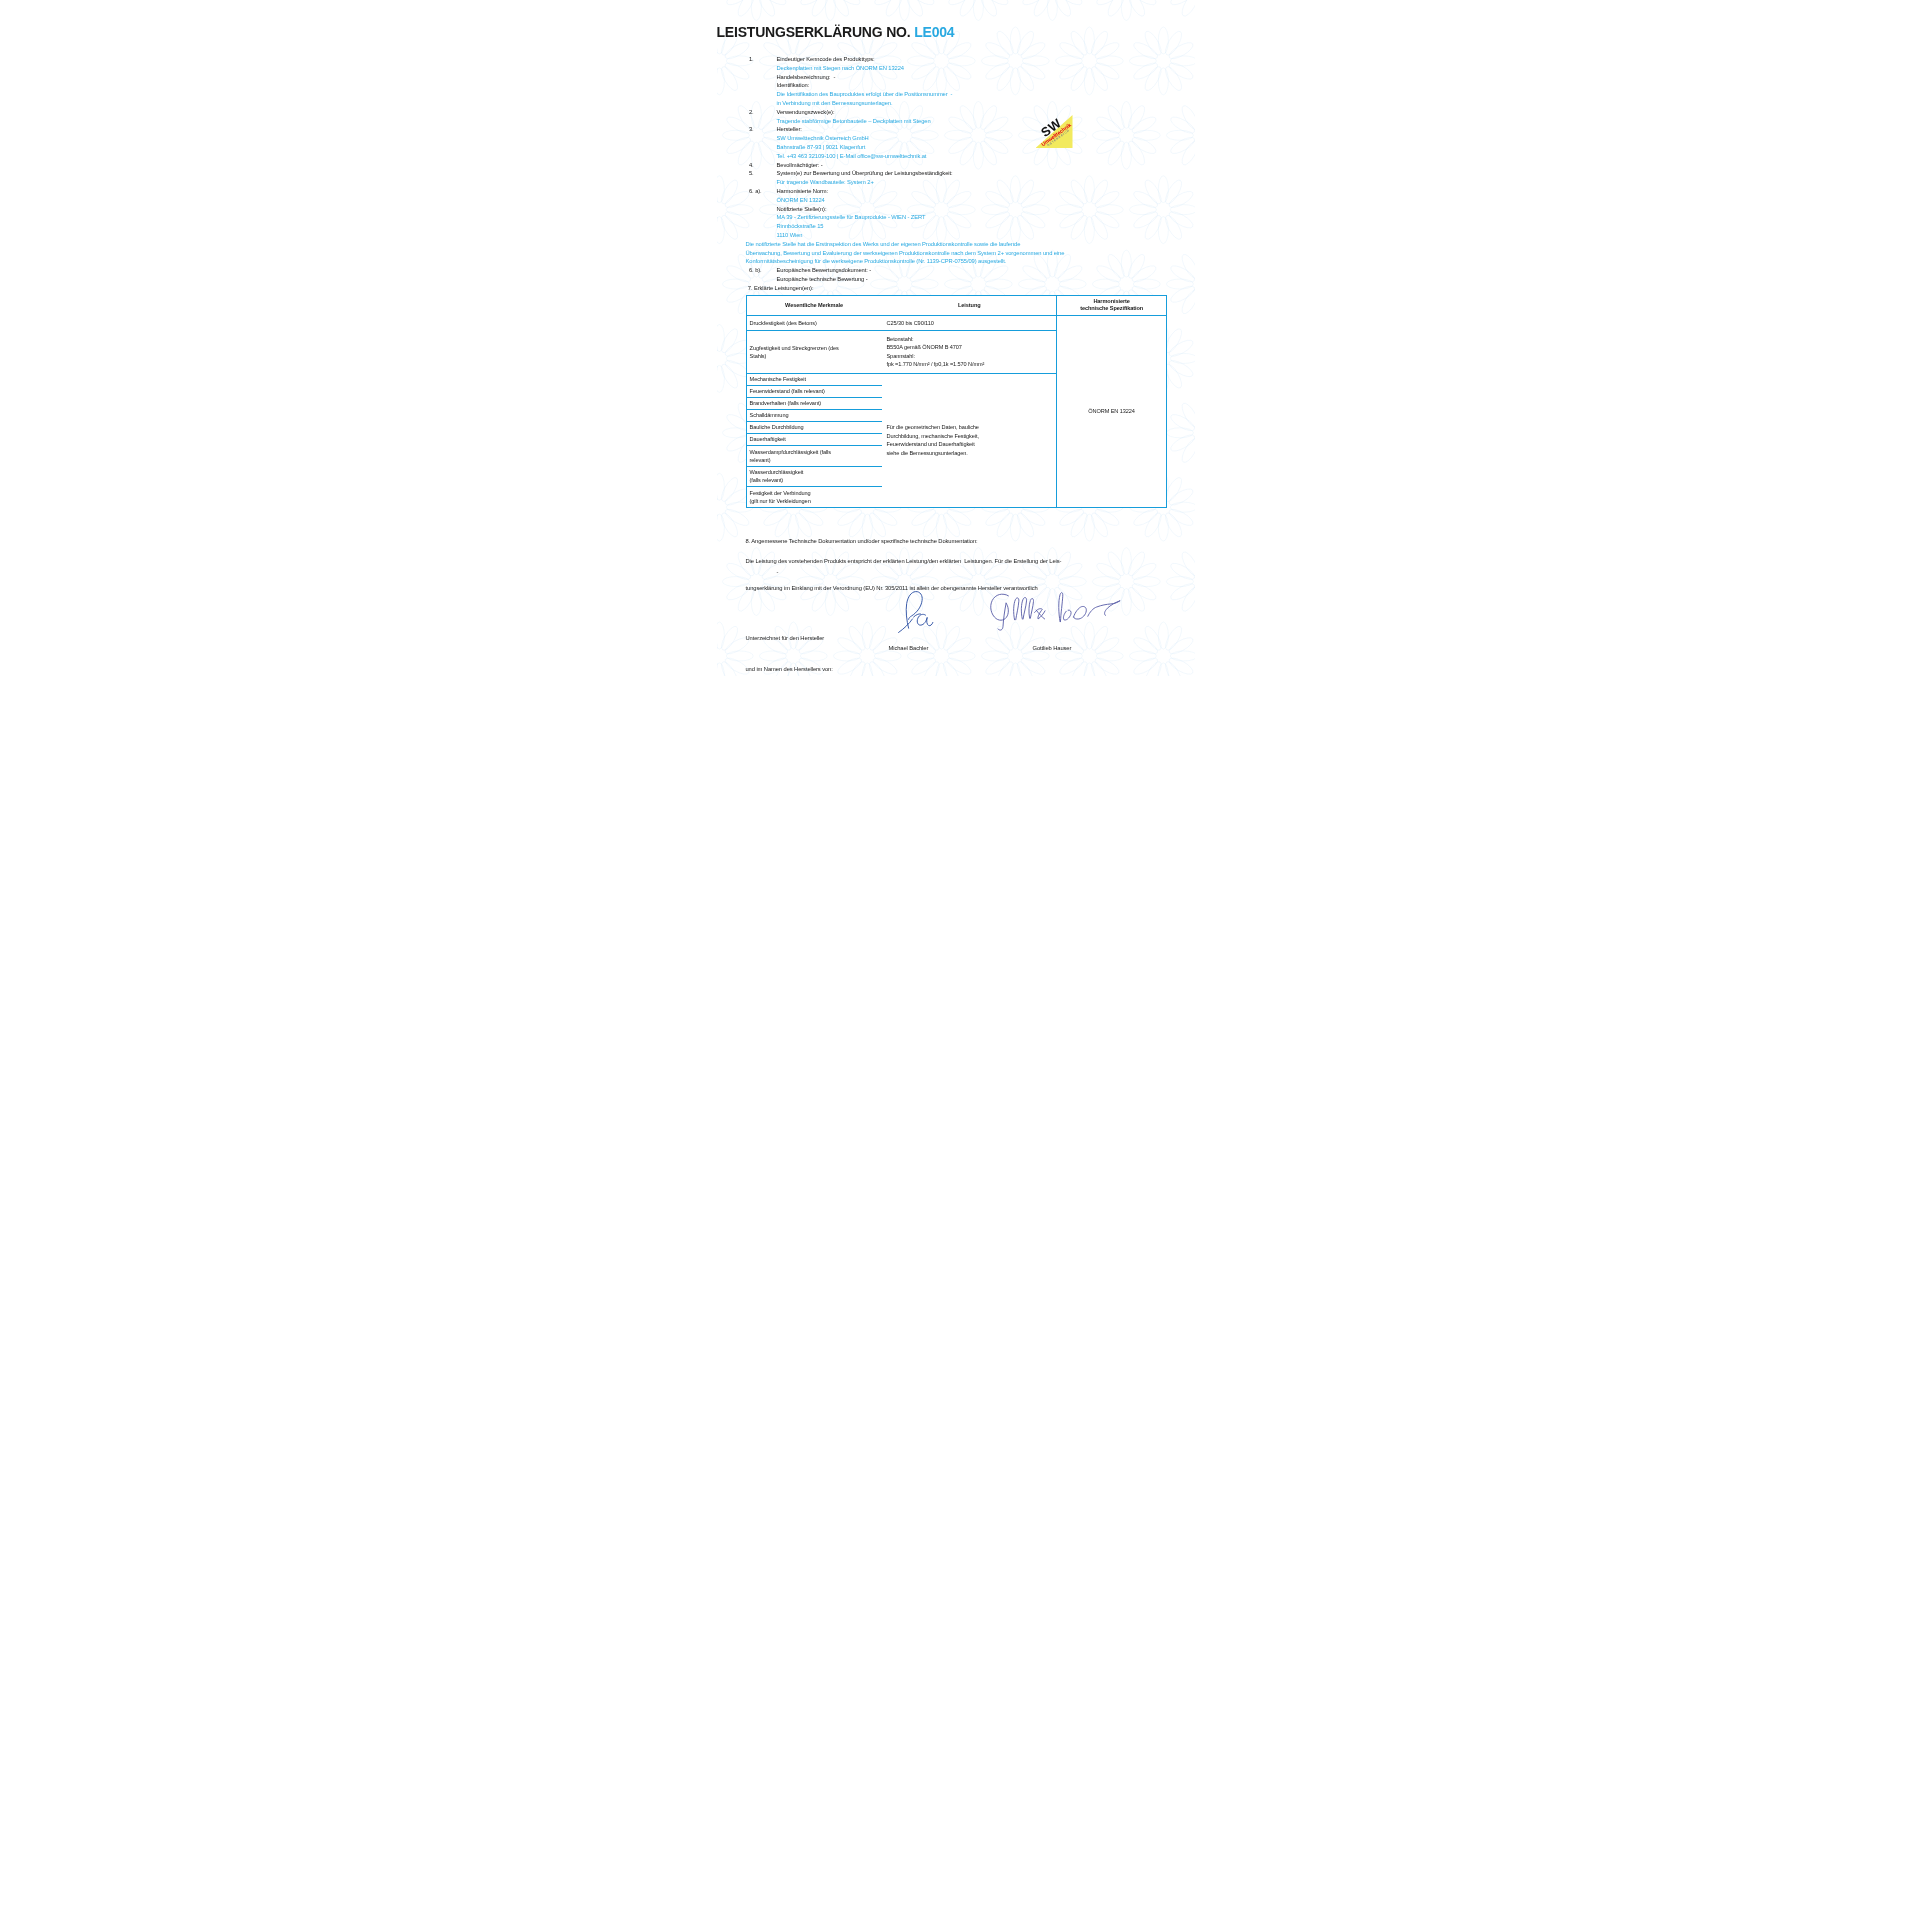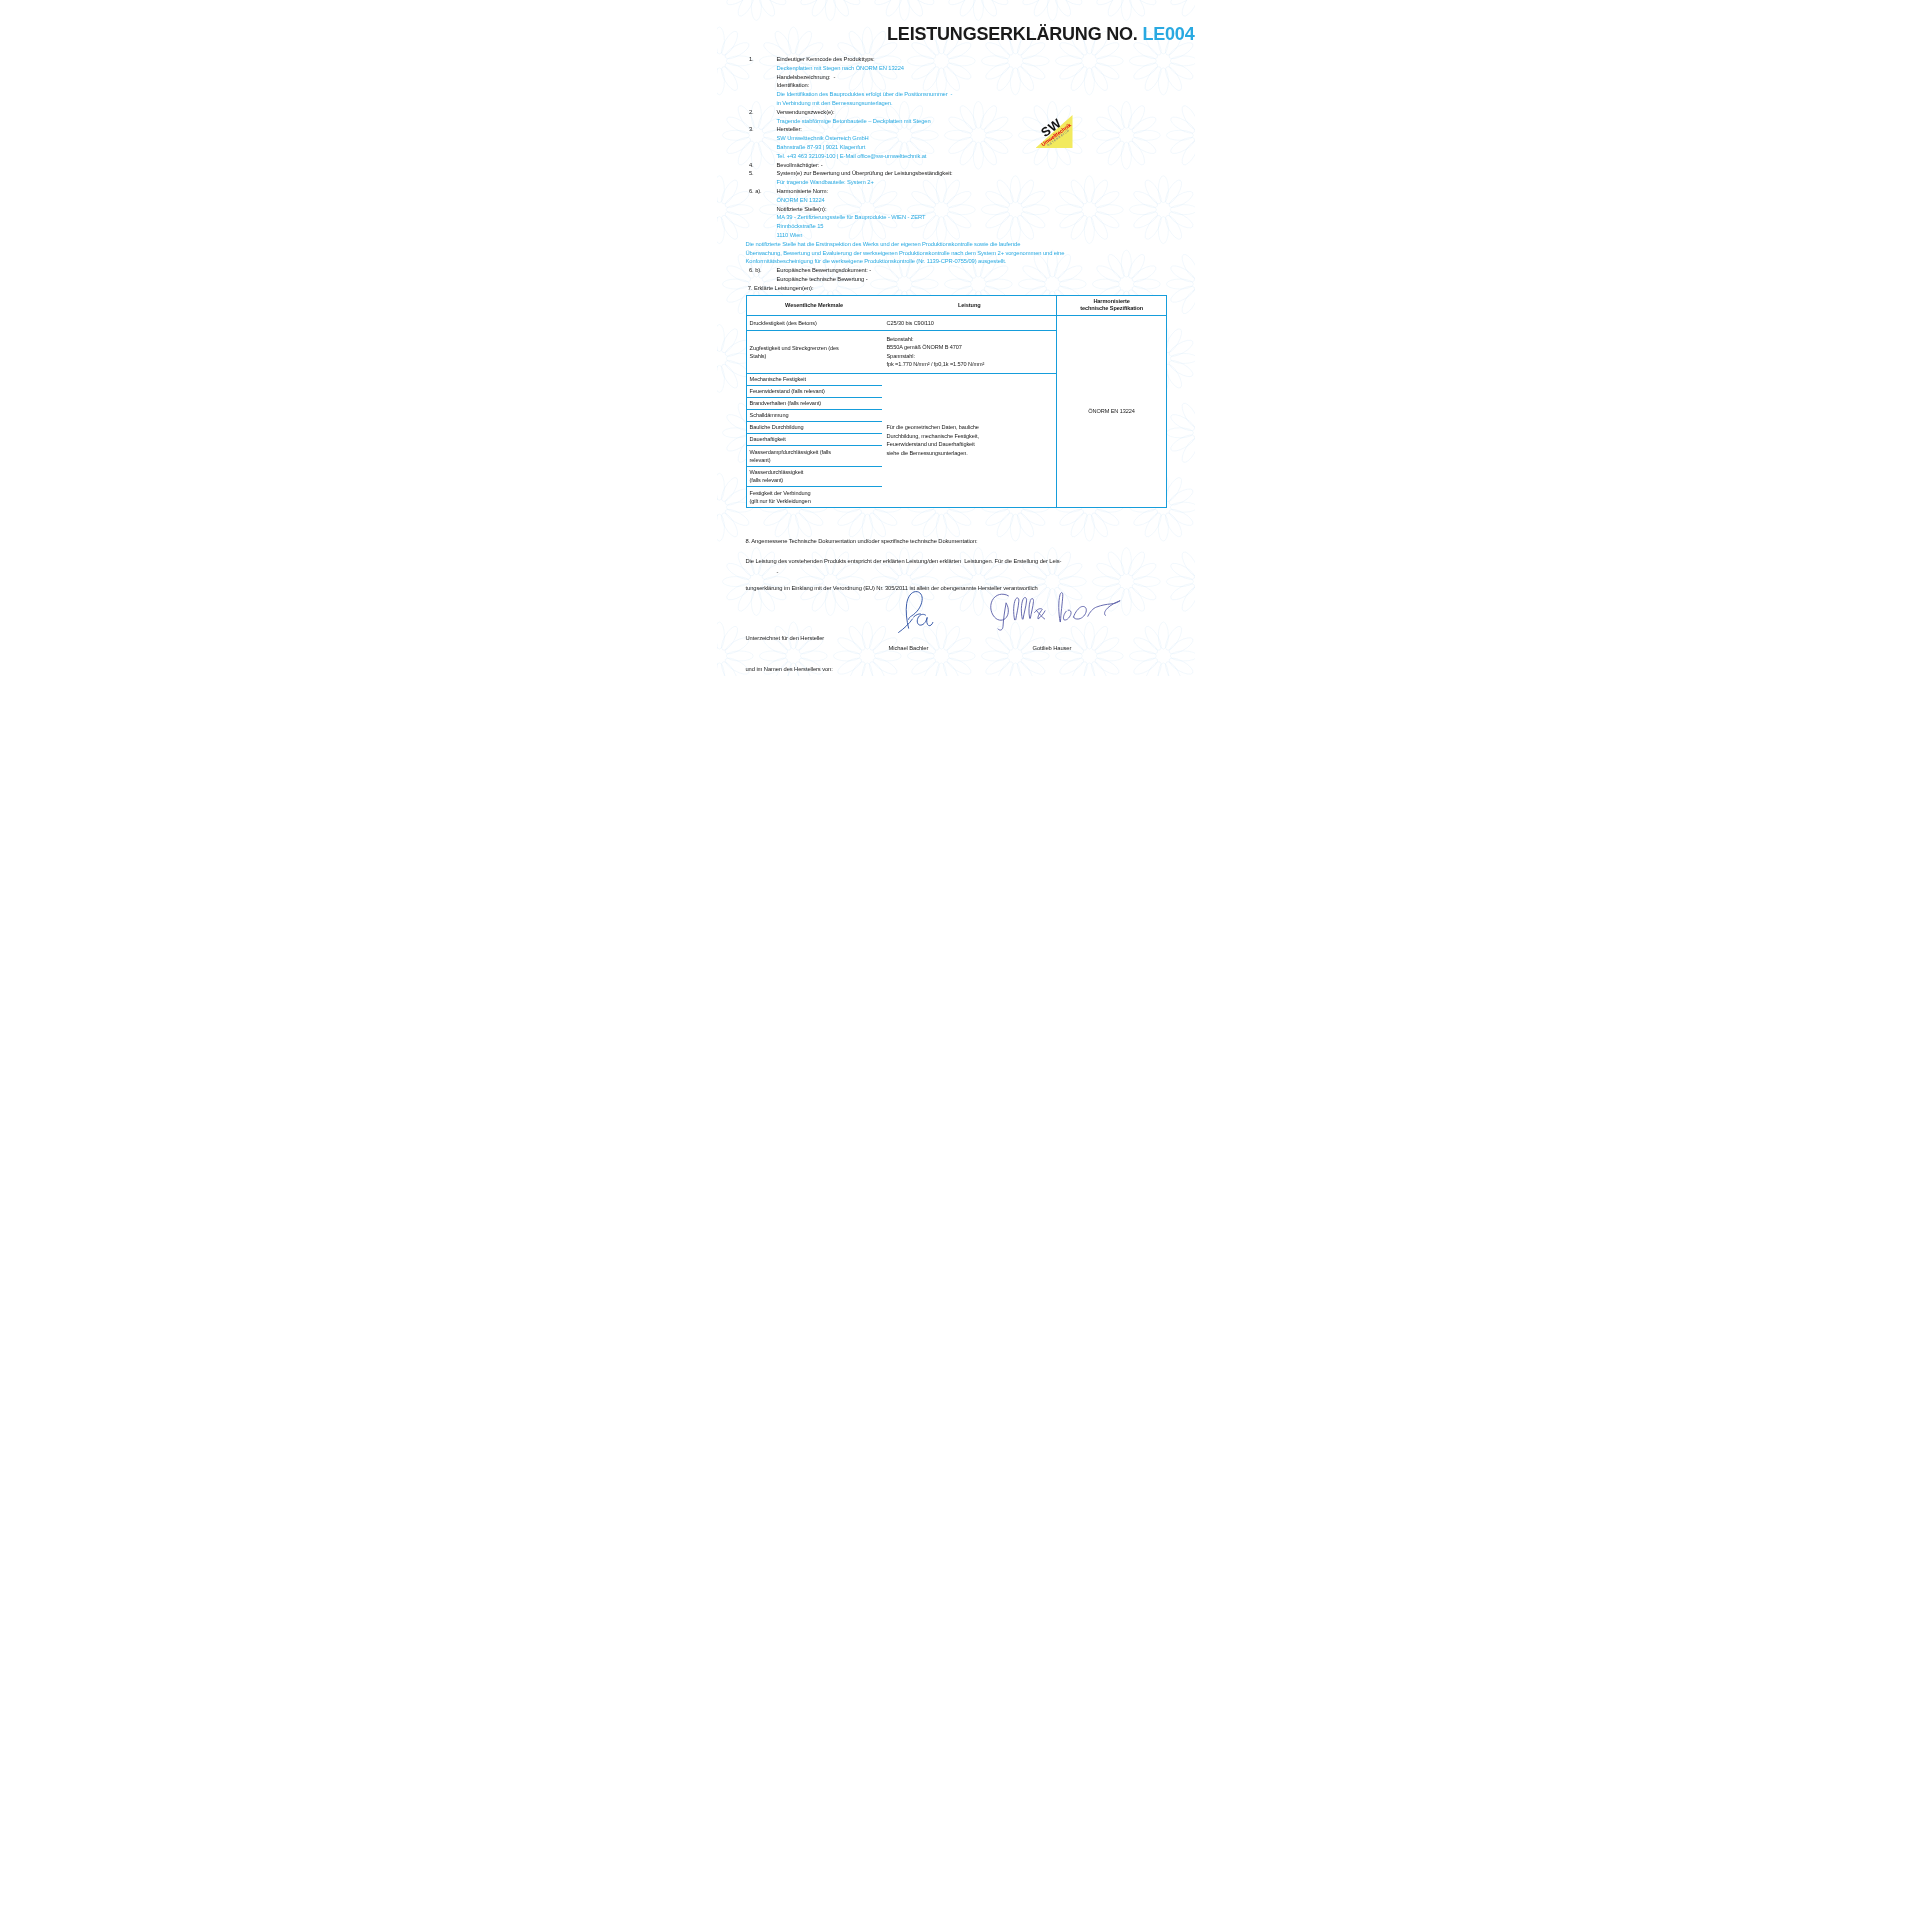--- a/index.html
+++ b/index.html
@@ -8,21 +8,21 @@
     position:relative;width:478px;height:676px;margin:0 auto;
     background:#ffffff;overflow:hidden;
     font-family:"Liberation Sans",sans-serif;color:#1a1a1a;
     letter-spacing:-0.1px;
   }
   #bg{position:absolute;left:0;top:0;z-index:0;}
   #sigs{position:absolute;left:0;top:0;z-index:3;pointer-events:none;}
   .layer{position:absolute;z-index:1;}
 
   
-  .title{left:0;top:24px;width:100%;text-align:right;font-size:18px;font-weight:bold;
+  .title{left:0;top:24px;width:100%;text-align:left;font-size:14px;font-weight:bold;
          letter-spacing:-0.2px;white-space:pre;}
   .title .accent{color:#29a9e1;}
 
   
   .list{left:29px;top:55px;width:420px;font-size:5.8px;}
   .ln{position:relative;height:8.8px;line-height:8.8px;padding-left:31px;white-space:pre;}
   .ln .num{position:absolute;left:3.5px;top:0;}
   .ln.full{padding-left:0;}
   .ln.s7{padding-left:2.3px;}
   .blue{color:#29a9e1;}

